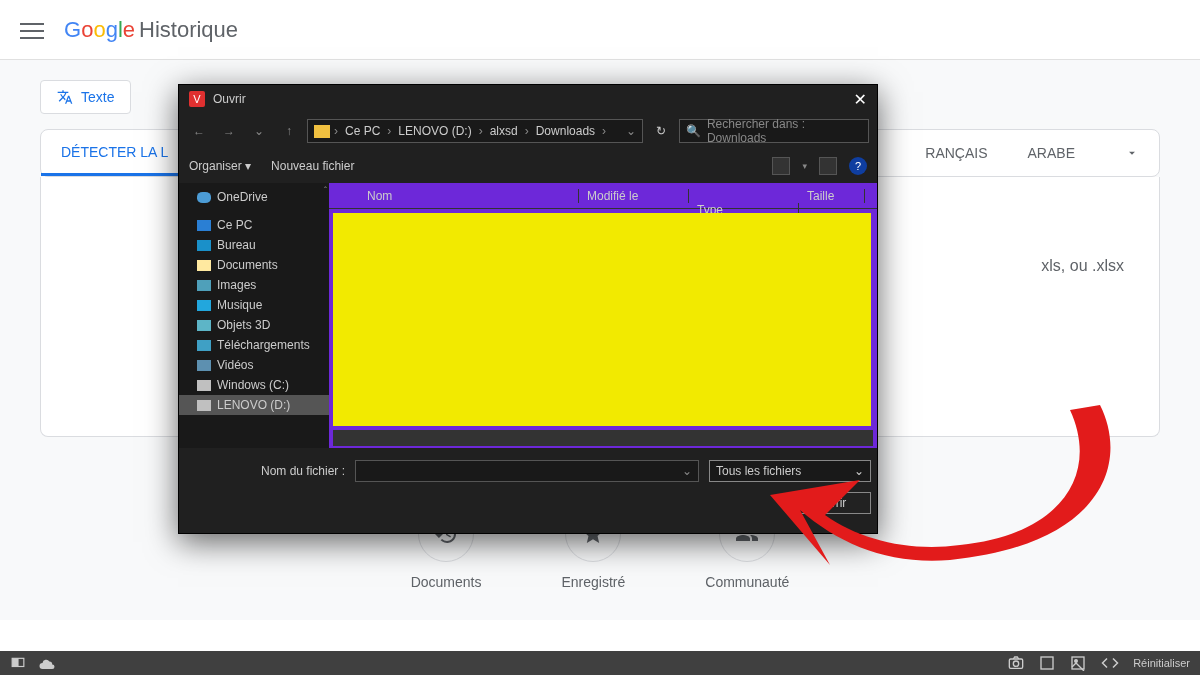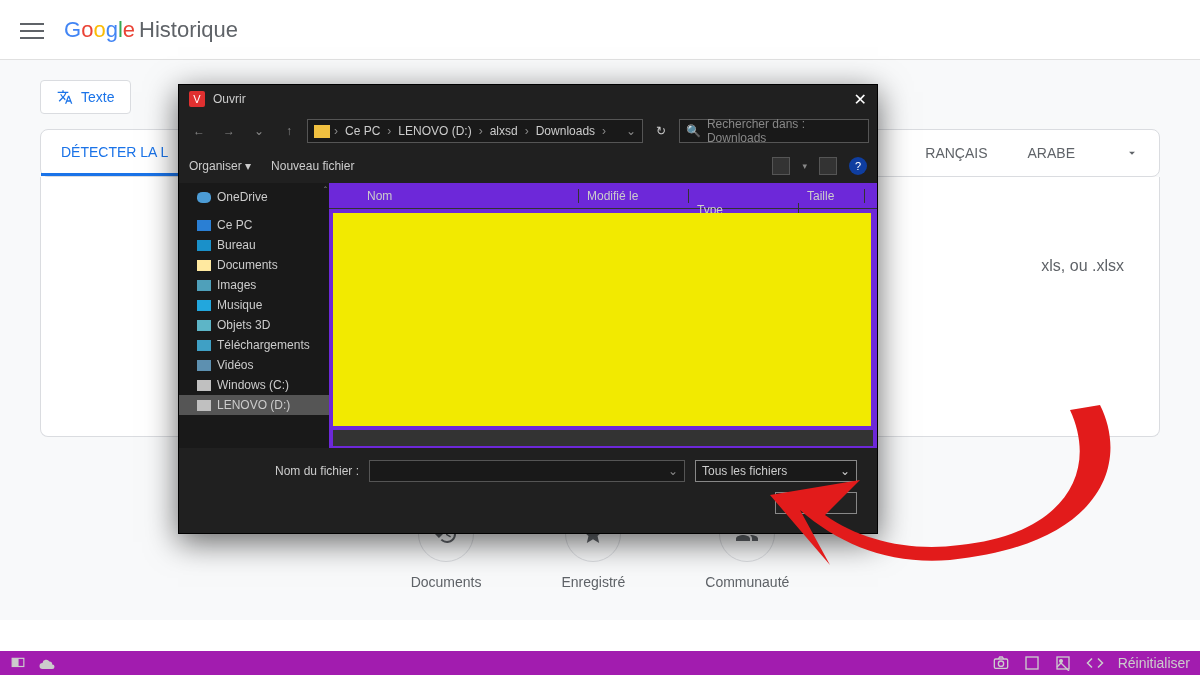--- a/index.html
+++ b/index.html
@@ -75,33 +75,33 @@
   .filepane { flex: 1; background: #6d28d9; display: flex; flex-direction: column; }
   .col-headers { display: flex; height: 26px; align-items: center; border-bottom: 1px solid #333; padding-left: 30px; }
   .col-h { color: #ccc; padding-right: 30px; border-right: 1px solid #333; padding-left: 8px; }
   .col-h.nom { flex: 0 0 220px; }
   .col-h.mod { flex: 0 0 110px; }
   .col-h.typ { flex: 0 0 110px; margin-top: 29px; }
   .col-h.tai { flex: 0 0 60px; }
   .yellow-box { flex: 1; margin: 4px 6px 4px 4px; background: #f2ea00; }
   .h-scroll { height: 16px; background: #333; margin: 0 4px 2px; }
 
-  .bottom-area { padding: 12px 20px 10px; }
+  .bottom-area { padding: 12px 6px 10px; }
   .filename-row { display: flex; align-items: center; gap: 10px; margin-bottom: 10px; }
   .filename-label { width: 160px; text-align: right; }
   .filename-input { flex: 1; background: #191919; border: 1px solid #555; height: 22px; display: flex; align-items: center; justify-content: flex-end; padding: 0 6px; color: #888; }
   .filetype-sel { width: 162px; background: #191919; border: 1px solid #888; height: 22px; display: flex; align-items: center; padding: 0 6px; justify-content: space-between; }
   .btn-row { display: flex; justify-content: flex-end; gap: 10px; }
   .dlg-btn { width: 82px; height: 22px; border: 1px solid #888; background: #222; display: flex; align-items: center; justify-content: center; cursor: pointer; }
 
   
   .red-arrow { position: absolute; left: 770px; top: 365px; z-index: 200; pointer-events: none; }
 
   
-  .taskbar { position: absolute; bottom: 0; left: 0; right: 0; height: 24px; background: #a21caf; display: flex; align-items: center; padding: 0 10px; color: #ccc; font-size: 14px; gap: 12px; }
+  .taskbar { position: absolute; bottom: 0; left: 0; right: 0; height: 24px; background: #404040; display: flex; align-items: center; padding: 0 10px; color: #ccc; font-size: 11px; gap: 12px; }
   .tb-right { margin-left: auto; display: flex; gap: 14px; align-items: center; }
 
   svg { display: block; }
 </style>
 </head>
 <body>
 
 <div class="gt-header">
   <div class="menu-icon">
       <div></div>

